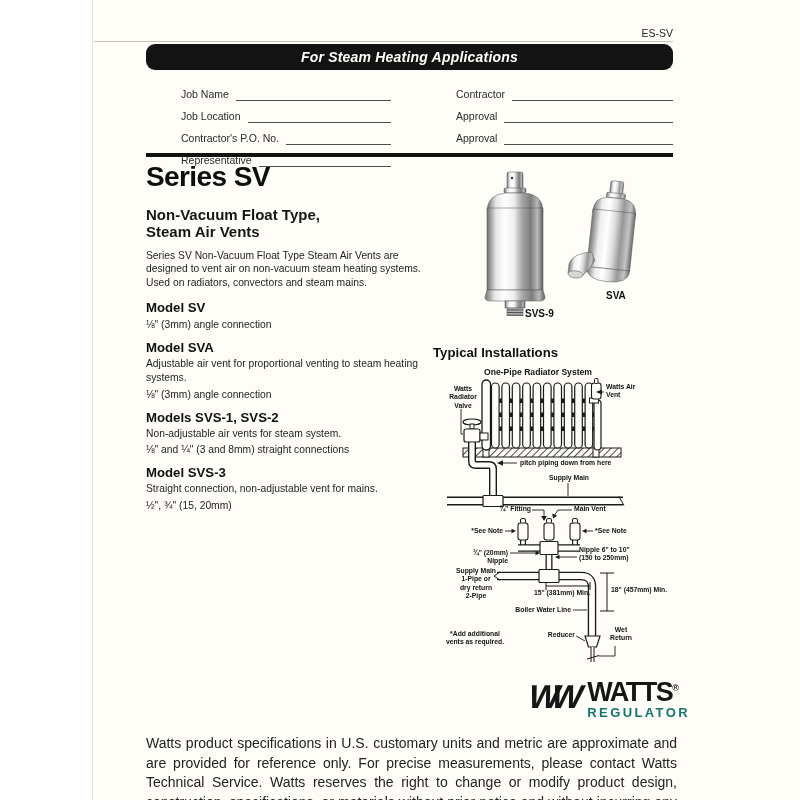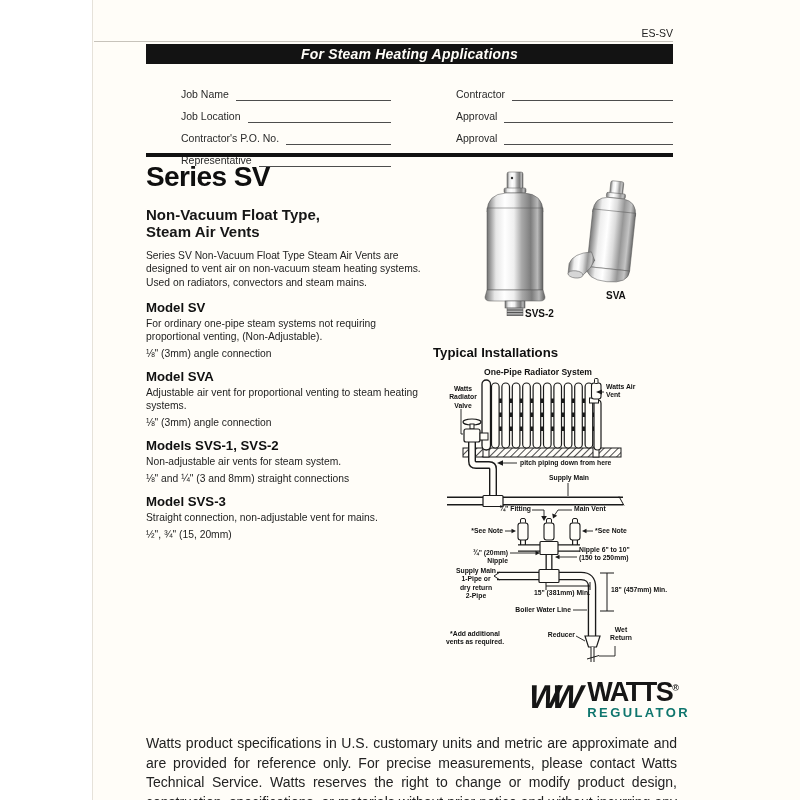--- a/index.html
+++ b/index.html
@@ -2,21 +2,21 @@
 <html><head>
 <meta charset="utf-8">
 <style>
   * { margin:0; padding:0; box-sizing:border-box; }
   html,body { width:800px; height:800px; background:#ffffff; font-family:"Liberation Sans", sans-serif; color:#1a1a1a; }
   .stage { position:relative; width:800px; height:800px; overflow:hidden; }
   .sheet { position:absolute; left:92px; top:0; width:708px; height:800px; background:#fffdf8; border-left:1px solid #e6e2da; }
 
   .es-code { position:absolute; left:0; top:27px; width:580px; text-align:right; font-size:10.5px; color:#222; }
   .hairline { position:absolute; left:1px; top:41px; width:579px; height:1px; background:#c7c3bb; }
-  .banner { position:absolute; left:53px; top:44px; width:527px; height:20px; background:#131313; display:flex; align-items:center; justify-content:center; }
+  .banner { position:absolute; left:53px; top:44px; width:527px; height:26px; background:#131313; display:flex; align-items:center; justify-content:center;border-radius:9px; }
   .banner span { color:#fffdf8; font-style:italic; font-weight:bold; font-size:14px; letter-spacing:.2px; }
 
   .formgrid { position:absolute; left:53px; top:79px; width:527px; display:grid; grid-template-columns:245px 252px; column-gap:30px; }
   .field { display:flex; align-items:flex-end; height:22px;margin-left:35px; }
   .field .flabel { font-size:10.5px; color:#2a2a2a; padding-right:7px; white-space:nowrap; padding-bottom:1px; }
   .field .fline { flex:1; border-bottom:1px solid #4d4d4d; height:14px; }
 
   .thickrule { position:absolute; left:53px; top:153px; width:527px; height:4px; background:#111; }
 
   .leftcol { position:absolute; left:53px; top:163px; width:285px; }
@@ -94,21 +94,20 @@
     <div class="thickrule"></div>
 
     <div class="leftcol">
       <div class="title">Series SV</div>
       <div class="subtitle">Non-Vacuum Float Type,
 Steam Air Vents</div>
       <p class="intro">Series SV Non-Vacuum Float Type Steam Air Vents are designed to vent air on non-vacuum steam heating systems. Used on radiators, convectors and steam mains.</p>
 
       <div class="model">
         <h3>Model SV</h3>
-        <p class="mdesc">For ordinary one-pipe steam systems not requiring proportional venting, (Non-Adjustable).</p>
         <p class="mspec">⅛" (3mm) angle connection</p>
       </div>
       <div class="model">
         <h3>Model SVA</h3>
         <p class="mdesc">Adjustable air vent for proportional venting to steam heating systems.</p>
         <p class="mspec">⅛" (3mm) angle connection</p>
       </div>
       <div class="model">
         <h3>Models SVS-1, SVS-2</h3>
         <p class="mdesc">Non-adjustable air vents for steam system.</p>
@@ -143,21 +142,21 @@
         <path d="M 8 120 L 64 120 L 66 127 Q 66 131 61 131 L 11 131 Q 6 131 6 127 Z" fill="url(#chromeA)" stroke="#555" stroke-width=".5"></path>
         <rect x="26" y="131" width="20" height="7" fill="url(#chromeA)" stroke="#555" stroke-width=".5"></rect>
         <rect x="28" y="138" width="16" height="11" fill="#b3b3b3" stroke="#555" stroke-width=".5"></rect>
         <g stroke="#4c4c4c" stroke-width="1">
             <line x1="28" y1="140" x2="44" y2="140"></line>
             <line x1="28" y1="142.6" x2="44" y2="142.6"></line>
             <line x1="28" y1="145.2" x2="44" y2="145.2"></line>
             <line x1="28" y1="147.8" x2="44" y2="147.8"></line>
           </g>
       </svg>
-      <span class="prod-label" style="left:54px; top:142px;">SVS-2</span>
+      <span class="prod-label" style="left:54px; top:142px;">SVS-9</span>
 
       <svg style="left:96px; top:12px;" width="90" height="120" viewBox="0 0 90 120">
         <defs>
           <linearGradient id="chromeB" x1="0" y1="0" x2="1" y2="0">
             <stop offset="0" stop-color="#777"></stop>
               <stop offset=".2" stop-color="#ededed"></stop>
               <stop offset=".38" stop-color="#ffffff"></stop>
             <stop offset=".55" stop-color="#dcdcdc"></stop>
               <stop offset=".72" stop-color="#979797"></stop>
               <stop offset=".88" stop-color="#c4c4c4"></stop>

